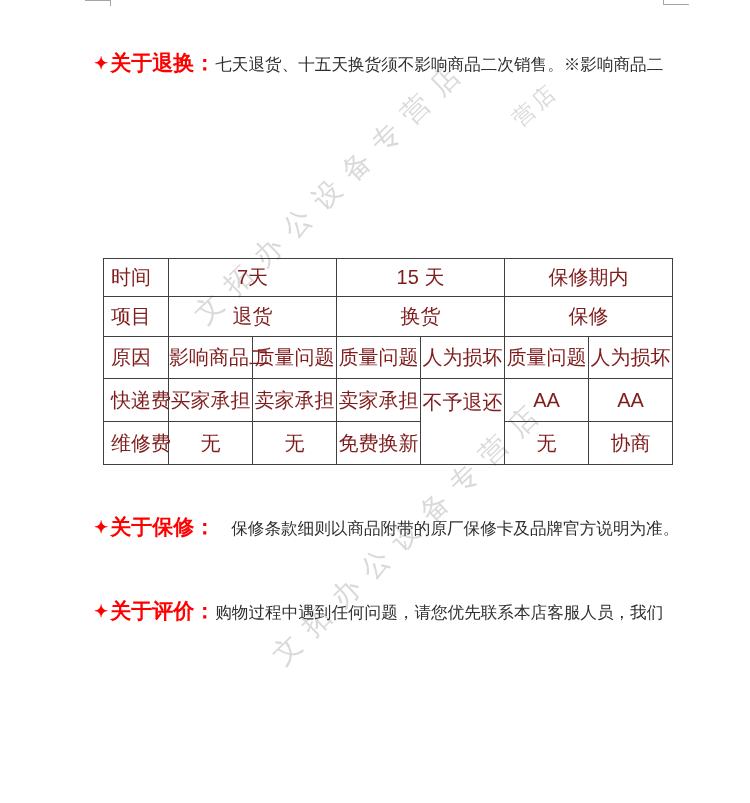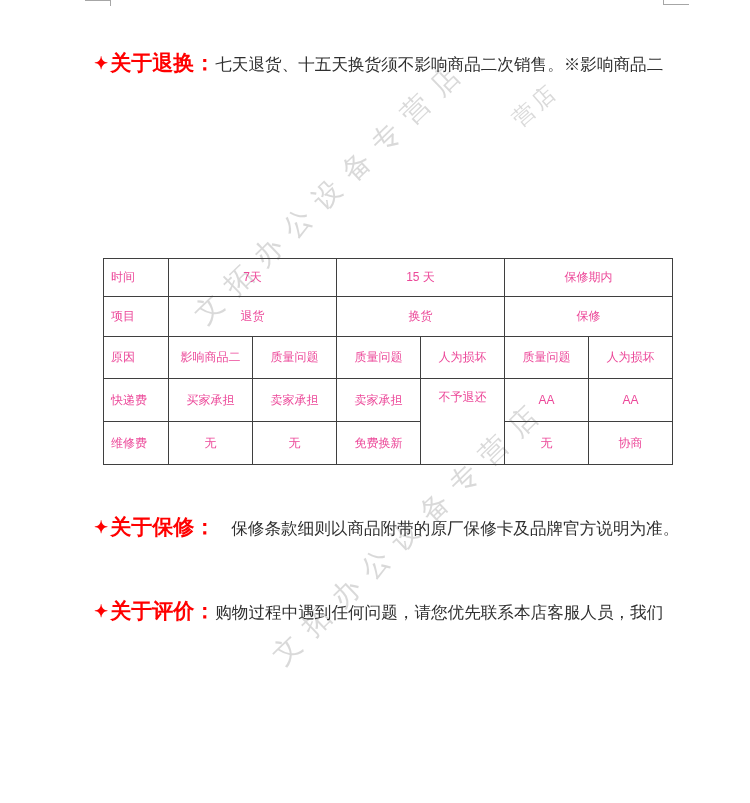--- a/index.html
+++ b/index.html
@@ -40,21 +40,21 @@
   .bullet{color:#ff0000;font-size:17px;font-weight:bold;margin-right:2px;vertical-align:1px;}
   .h-title,.h-colon{color:#ff0000;font-size:21px;font-weight:bold;}
   .after-gap{margin-left:16px;}
   
   #policy-table{
     position:absolute;left:103px;top:258px;z-index:1;
     border-collapse:collapse;table-layout:fixed;width:569px;
   }
   #policy-table td{
     border:1px solid #3f3f3f;
-    font-size:12px;color:#ec4899;
+    font-size:20px;color:#7f1d1d;
     text-align:center;vertical-align:middle;
     white-space:nowrap;padding:0;line-height:normal;
   }
   #policy-table td.lbl{text-align:left;padding-left:7px;}
   #policy-table td.merge{vertical-align:top;padding-top:10px;}
 </style>
 </head>
 <body>
 
 <div class="wm" id="wm1">文拓办公设备专营店</div>

